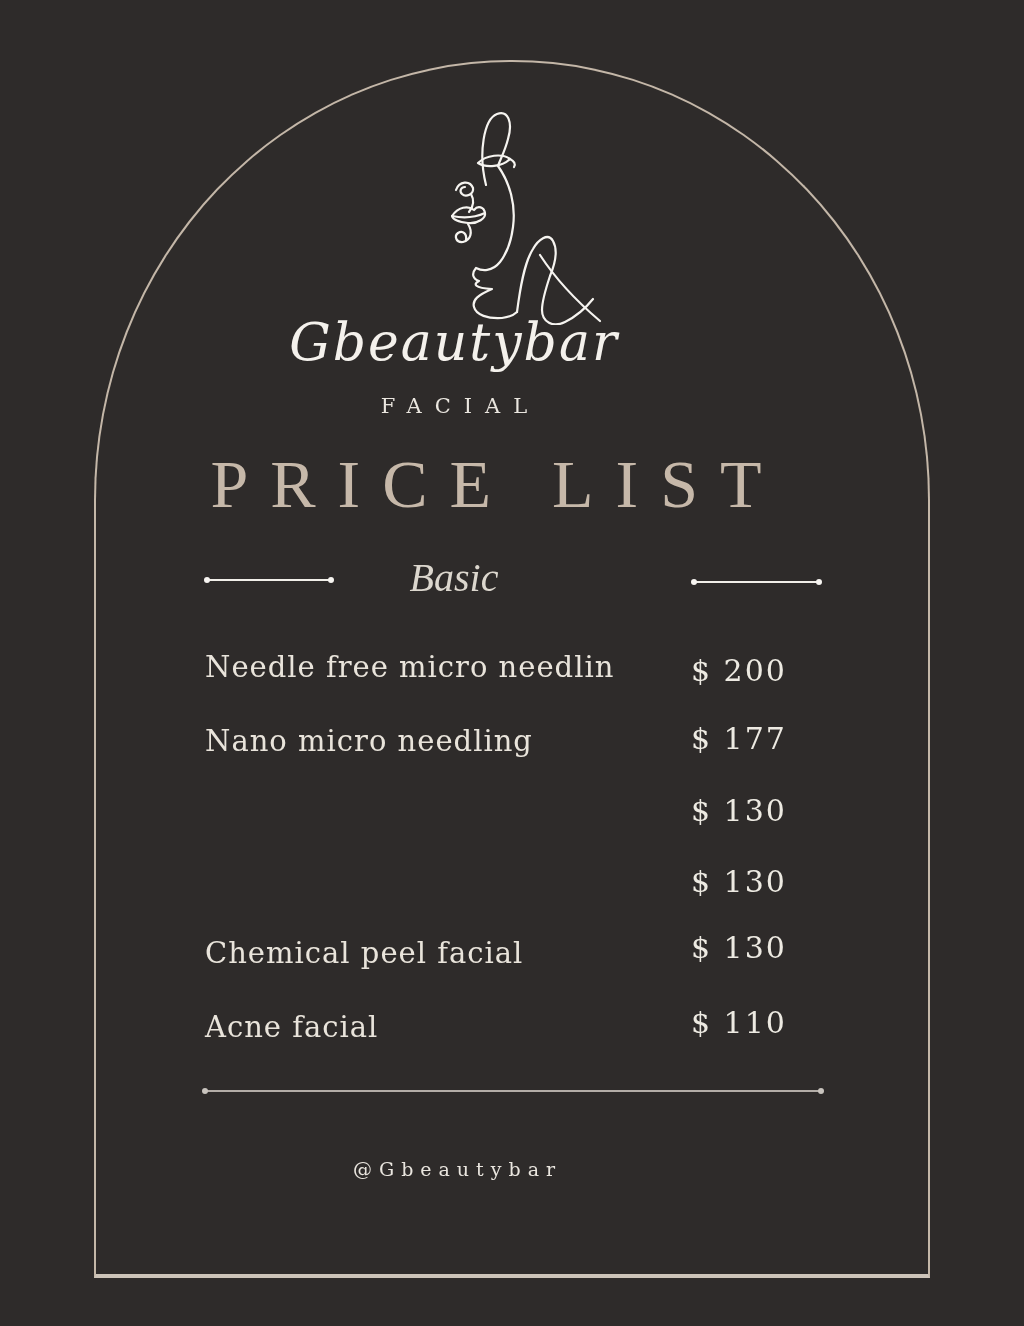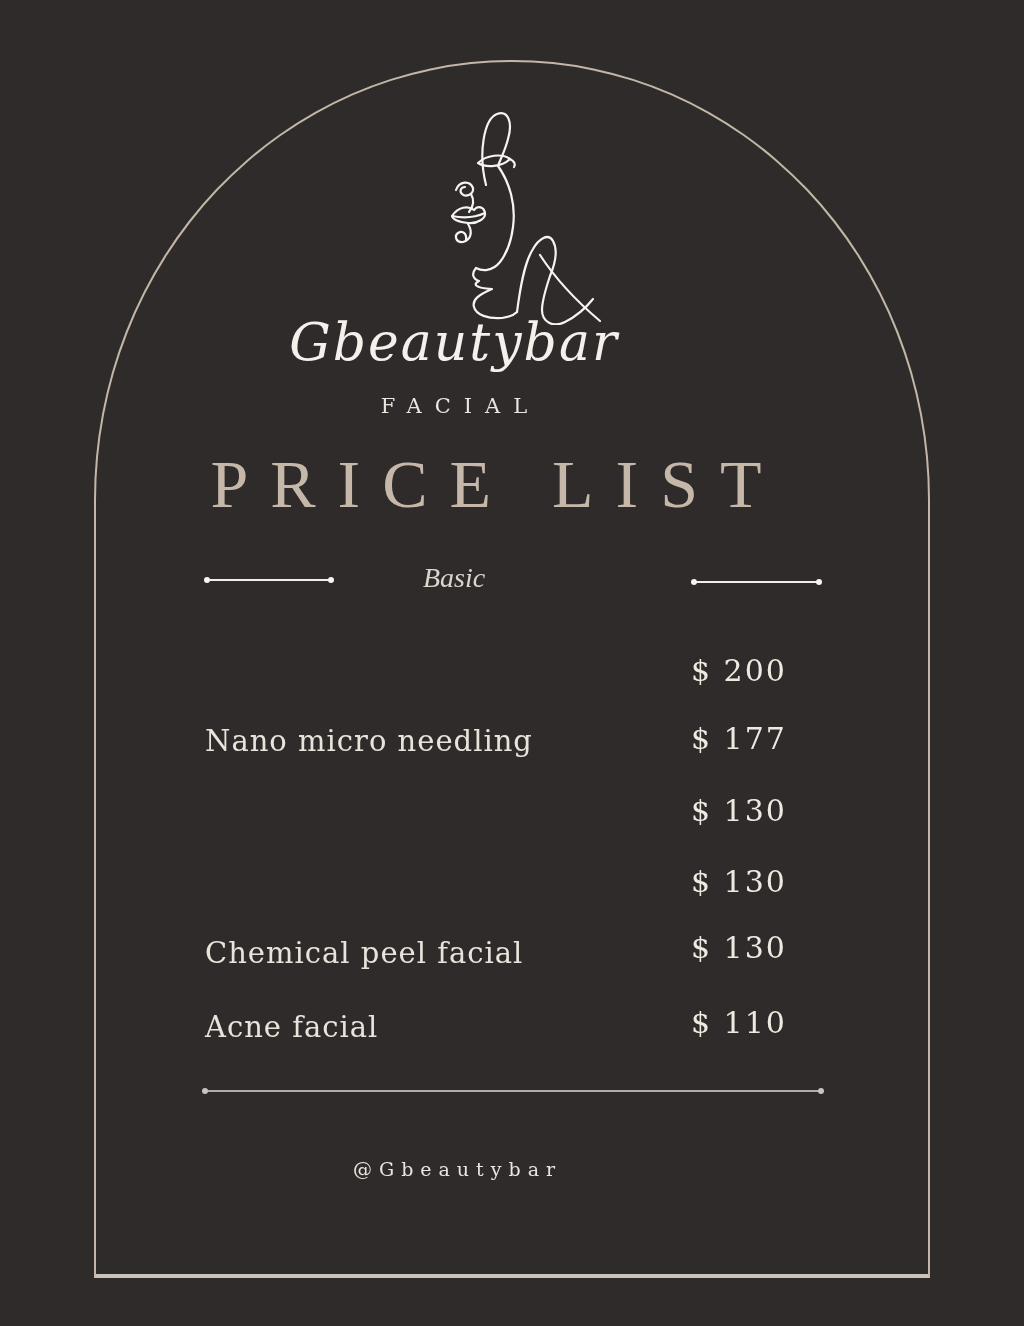--- a/index.html
+++ b/index.html
@@ -48,21 +48,21 @@
     letter-spacing: 22px;
     text-indent: 22px;
     color: #c6b8a9;
     line-height: 80px;
     margin-left: 32px;
   }
   .basic-label {
     top: 552px;
     font-family: "Liberation Serif", serif;
     font-style: italic;
-    font-size: 28px;
+    font-size: 40px;
     color: #dcd7ce;
     line-height: 52px;
   }
 
   .deco-line {
     height: 2px;
     background: #f1efe9;
   }
   .deco-line .dot {
     position: absolute;
@@ -151,20 +151,21 @@
   <span class="dot left"></span>
   <span class="dot right"></span>
 </div>
 <div class="abs centered basic-label">Basic</div>
 <div class="abs deco-line deco-right">
   <span class="dot left"></span>
   <span class="dot right"></span>
 </div>
 
 <div class="abs price-row" style="top:650px">
+  <span class="item-name">Needle free micro needlin</span>
   <span class="item-price" style="transform:translateY(3px)">$ 200</span>
 </div>
 <div class="abs price-row" style="top:724px">
   <span class="item-name">Nano micro needling</span>
   <span class="item-price" style="transform:translateY(-3px)">$ 177</span>
 </div>
 <div class="abs price-row" style="top:788px">
   <span class="item-price" style="transform:translateY(5px)">$ 130</span>
 </div>
 <div class="abs price-row" style="top:864px">

